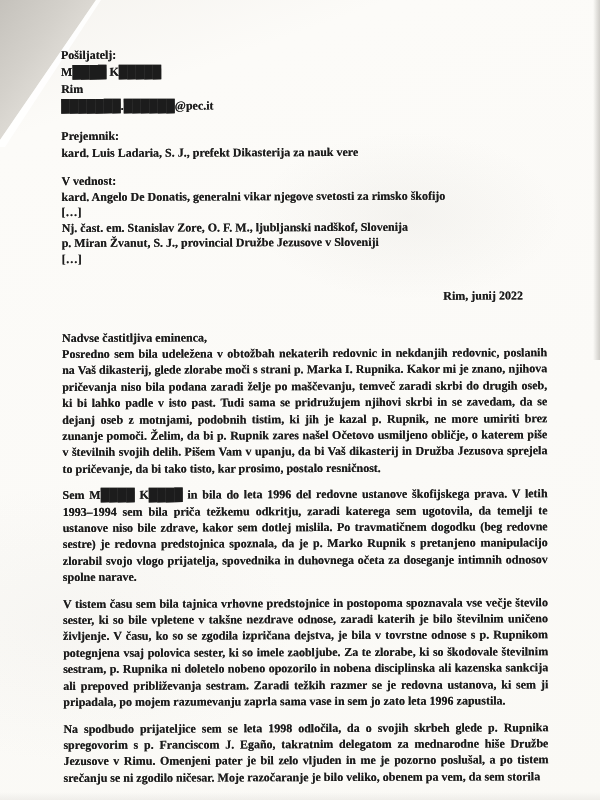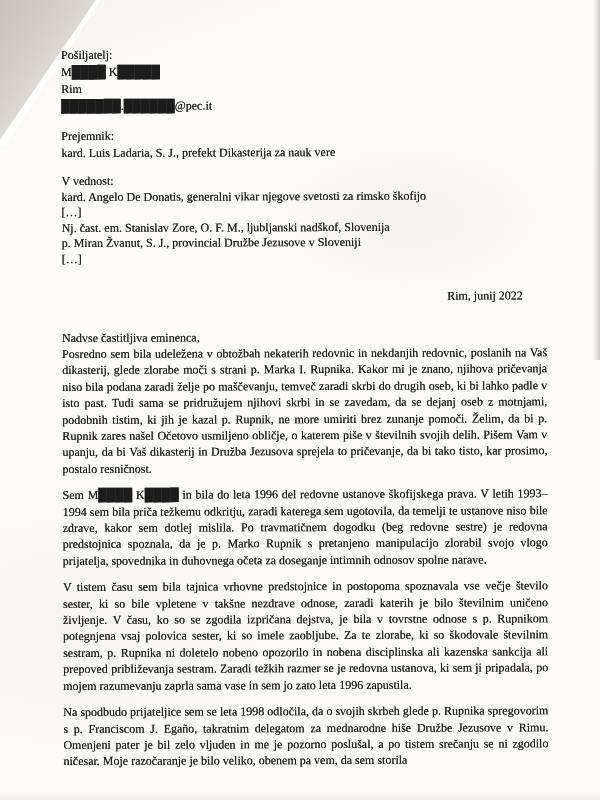--- a/index.html
+++ b/index.html
@@ -12,20 +12,21 @@
   }
   .paper {
     position: relative;
     width: 600px;
     height: 800px;
     color: #1c1c1c;
     background:
       radial-gradient(220px 120px at 68% 27%, rgba(178,174,166,0.10), transparent 70%),
       radial-gradient(320px 200px at 12% 78%, rgba(188,184,176,0.07), transparent 70%),
       linear-gradient(160deg, #f5f3ef 0%, #fcfbf8 14%, #fbfaf7 60%, #faf9f5 100%);
+    font-weight: bold;
   }
   
   .corner-fold {
     position: absolute;
     top: 0; left: 0;
     width: 96px; height: 140px;
     clip-path: polygon(0 0, 100% 0, 0 100%);
     background: linear-gradient(125deg, #c5c2bc 0%, #d4d1cb 35%, #e4e1db 65%, #f2f0eb 92%);
   }
   .corner-fold-seam {

